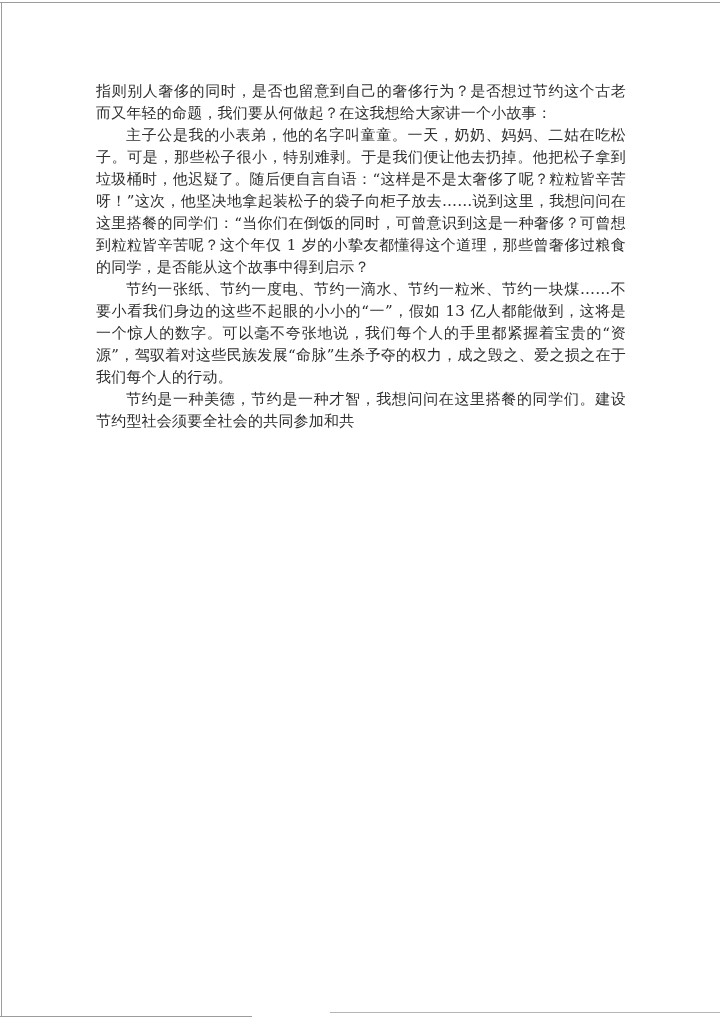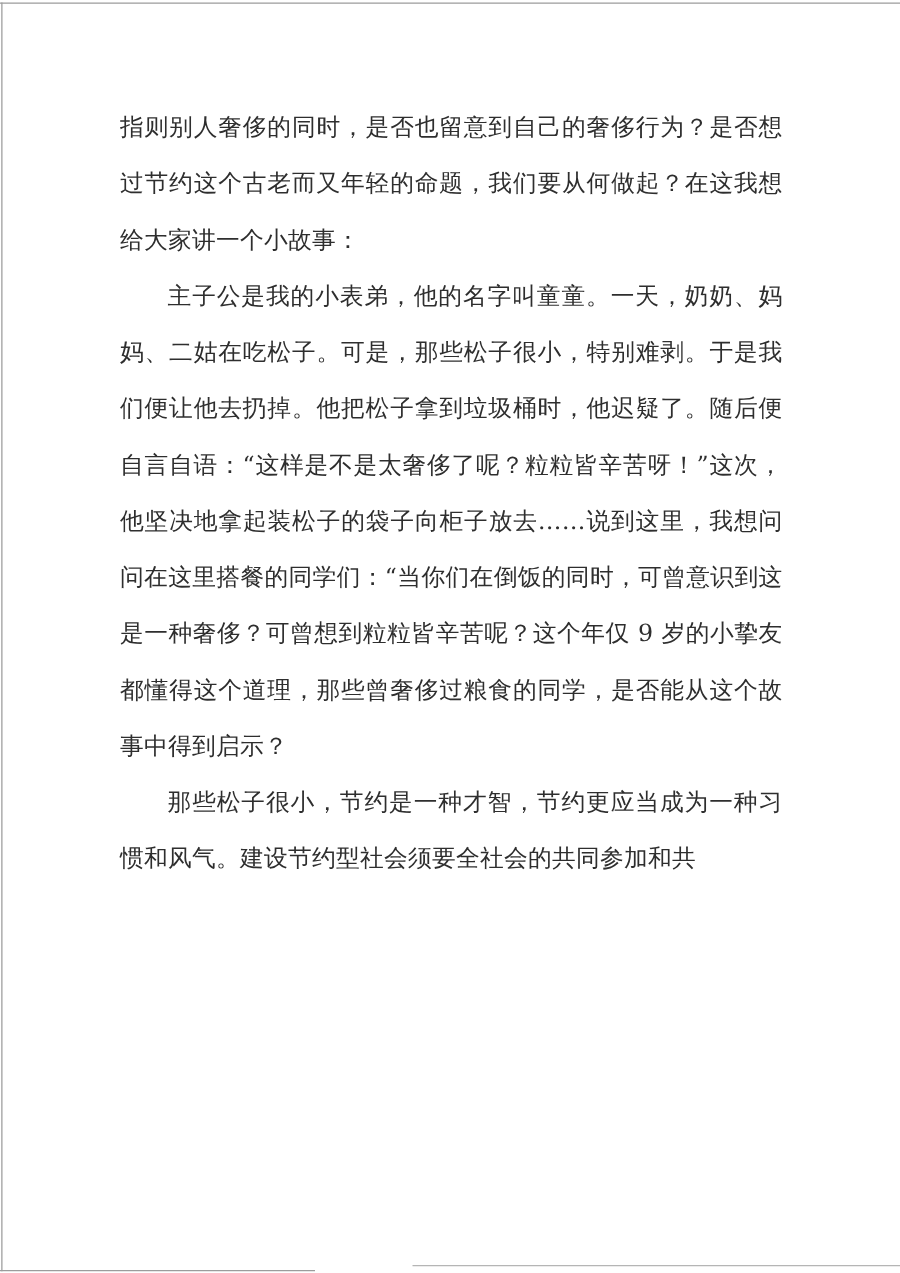--- a/index.html
+++ b/index.html
@@ -24,22 +24,22 @@
   .edge-left   { left: 1px; top: 2px; width: 1px; height: 1015px; }
   .edge-bottom { left: 0; top: 1016px; width: 252px; height: 1px; }
   .edge-bottom-right { left: 330px; top: 1012px; width: 390px; height: 1px; background:#b5b5b5; }
 
   .doc-body {
     position: absolute;
     left: 96px;
     top: 80px;
     width: 530px;
     color: #2e2e2e;
-    font-size: 19px;
-    line-height: 45px;
+    font-size: 15px;
+    line-height: 22px;
     text-align: justify;
     text-justify: inter-character;
     letter-spacing: 0.2px;
   }
   .doc-body p {
     margin: 0;
     padding: 0;
   }
   .doc-body p.indent {
     text-indent: 2em;
@@ -49,16 +49,17 @@
 <body>
 
 <div class="page">
   <div class="edge edge-top"></div>
   <div class="edge edge-left"></div>
   <div class="edge edge-bottom"></div>
   <div class="edge edge-bottom-right"></div>
 
   <div class="doc-body" id="doc-body" style="color: rgb(46, 46, 46);">
       <p class="">指则别人奢侈的同时，是否也留意到自己的奢侈行为？是否想过节约这个古老而又年轻的命题，我们要从何做起？在这我想给大家讲一个小故事：</p>
-      <p class="indent">主子公是我的小表弟，他的名字叫童童。一天，奶奶、妈妈、二姑在吃松子。可是，那些松子很小，特别难剥。于是我们便让他去扔掉。他把松子拿到垃圾桶时，他迟疑了。随后便自言自语：“这样是不是太奢侈了呢？粒粒皆辛苦呀！”这次，他坚决地拿起装松子的袋子向柜子放去……说到这里，我想问问在这里搭餐的同学们：“当你们在倒饭的同时，可曾意识到这是一种奢侈？可曾想到粒粒皆辛苦呢？这个年仅 9 岁的小挚友都懂得这个道理，那些曾奢侈过粮食的同学，是否能从这个故事中得到启示？</p>
-      <p class="indent">那些松子很小，节约是一种才智，节约更应当成为一种习惯和风气。建设节约型社会须要全社会的共同参加和共</p>
+      <p class="indent">主子公是我的小表弟，他的名字叫童童。一天，奶奶、妈妈、二姑在吃松子。可是，那些松子很小，特别难剥。于是我们便让他去扔掉。他把松子拿到垃圾桶时，他迟疑了。随后便自言自语：“这样是不是太奢侈了呢？粒粒皆辛苦呀！”这次，他坚决地拿起装松子的袋子向柜子放去……说到这里，我想问问在这里搭餐的同学们：“当你们在倒饭的同时，可曾意识到这是一种奢侈？可曾想到粒粒皆辛苦呢？这个年仅 1 岁的小挚友都懂得这个道理，那些曾奢侈过粮食的同学，是否能从这个故事中得到启示？</p>
+      <p class="indent">节约一张纸、节约一度电、节约一滴水、节约一粒米、节约一块煤……不要小看我们身边的这些不起眼的小小的“一”，假如 13 亿人都能做到，这将是一个惊人的数字。可以毫不夸张地说，我们每个人的手里都紧握着宝贵的“资源”，驾驭着对这些民族发展“命脉”生杀予夺的权力，成之毁之、爱之损之在于我们每个人的行动。</p>
+      <p class="indent">节约是一种美德，节约是一种才智，我想问问在这里搭餐的同学们。建设节约型社会须要全社会的共同参加和共</p>
     </div>
 </div>
 
 </body></html>

